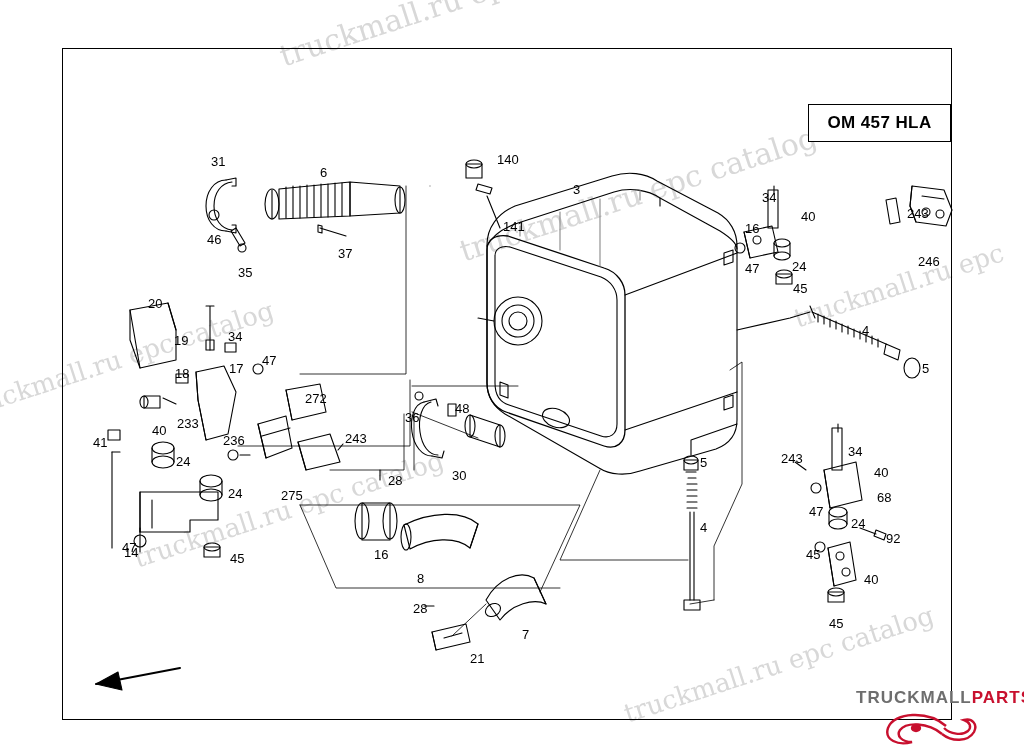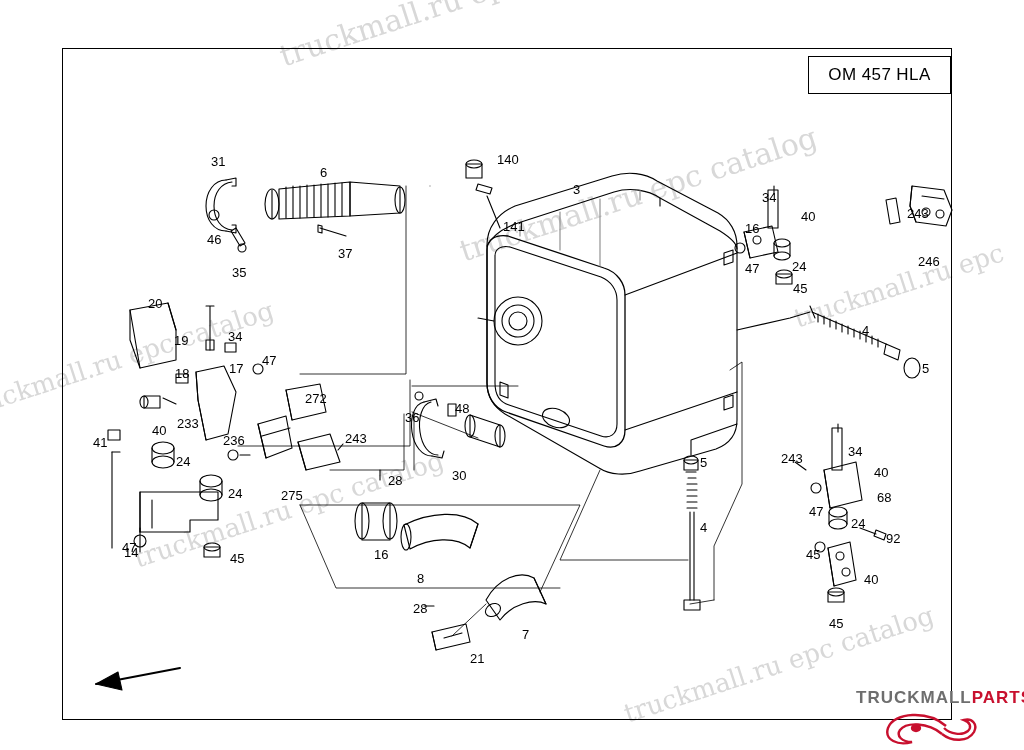--- a/index.html
+++ b/index.html
@@ -33,23 +33,24 @@
   }
   
   .hdr-box {
     position: absolute;
     border: 1px solid #000;
     box-sizing: border-box;
     display: flex;
     align-items: center;
     justify-content: center;
     font-size: 17px;
-    font-weight: normal;
+    font-weight: bold;
     letter-spacing: 0.4px;
     background: #fff;
+    margin-top: 48px;
   }
   #hdr1 { left: 808px; top: 56px;  width: 143px; height: 38px; }
   #hdr2 { left: 808px; top: 105px; width: 143px; height: 38px; }
 
   
   .wm {
     position: absolute;
     color: #d8d8d8;
     font-size: 30px;
     font-family: "DejaVu Serif", serif;
@@ -346,21 +347,21 @@
   <div class="lbl" style="left:762px; top:191px;">34</div>
   <div class="lbl" style="left:801px; top:210px;">40</div>
   <div class="lbl" style="left:907px; top:207px;">243</div>
   <div class="lbl" style="left:207px; top:233px;">46</div>
   <div class="lbl" style="left:745px; top:222px;">16</div>
   <div class="lbl" style="left:745px; top:262px;">47</div>
   <div class="lbl" style="left:792px; top:260px;">24</div>
   <div class="lbl" style="left:793px; top:282px;">45</div>
   <div class="lbl" style="left:918px; top:255px;">246</div>
   <div class="lbl" style="left:338px; top:247px;">37</div>
-  <div class="lbl" style="left:232px; top:266px;">35</div>
+  <div class="lbl" style="left:238px; top:266px;">35</div>
   <div class="lbl" style="left:148px; top:297px;">20</div>
   <div class="lbl" style="left:174px; top:334px;">19</div>
   <div class="lbl" style="left:228px; top:330px;">34</div>
   <div class="lbl" style="left:175px; top:367px;">18</div>
   <div class="lbl" style="left:229px; top:362px;text-align:right;">17</div>
   <div class="lbl" style="left:262px; top:354px;">47</div>
   <div class="lbl" style="left:862px; top:324px;">4</div>
   <div class="lbl" style="left:922px; top:362px;">5</div>
   <div class="lbl" style="left:305px; top:392px;">272</div>
   <div class="lbl" style="left:405px; top:411px;">36</div>

